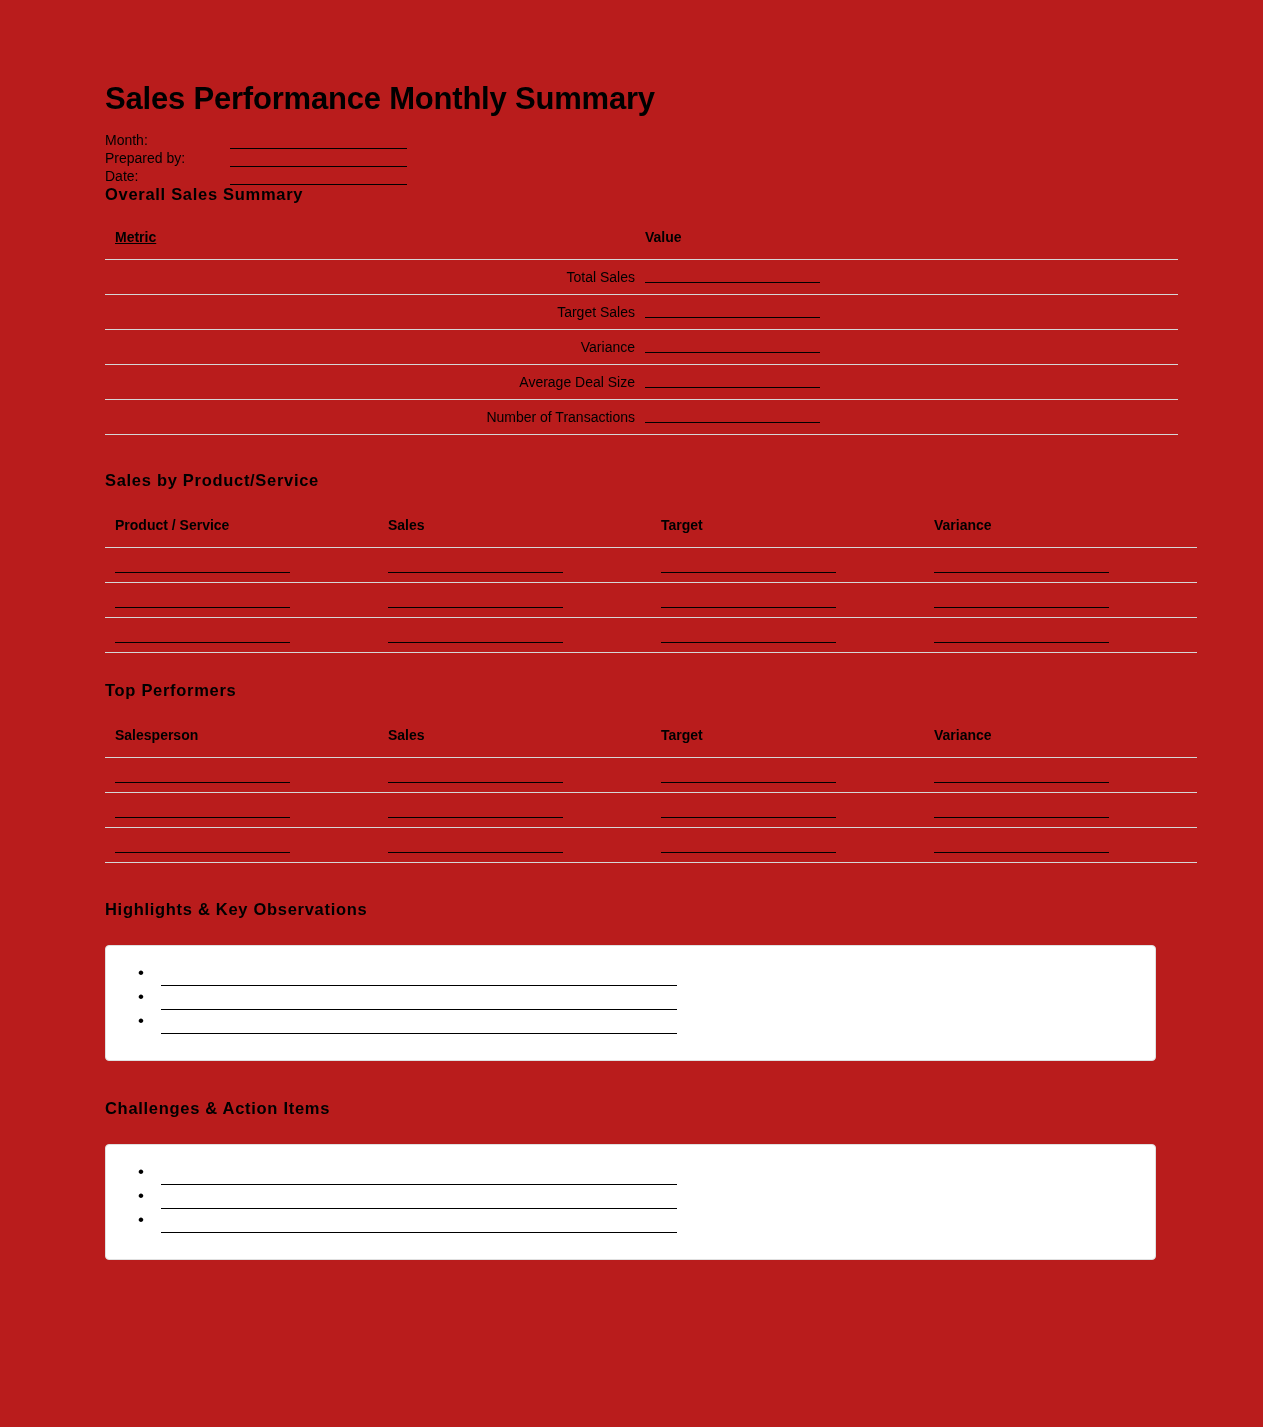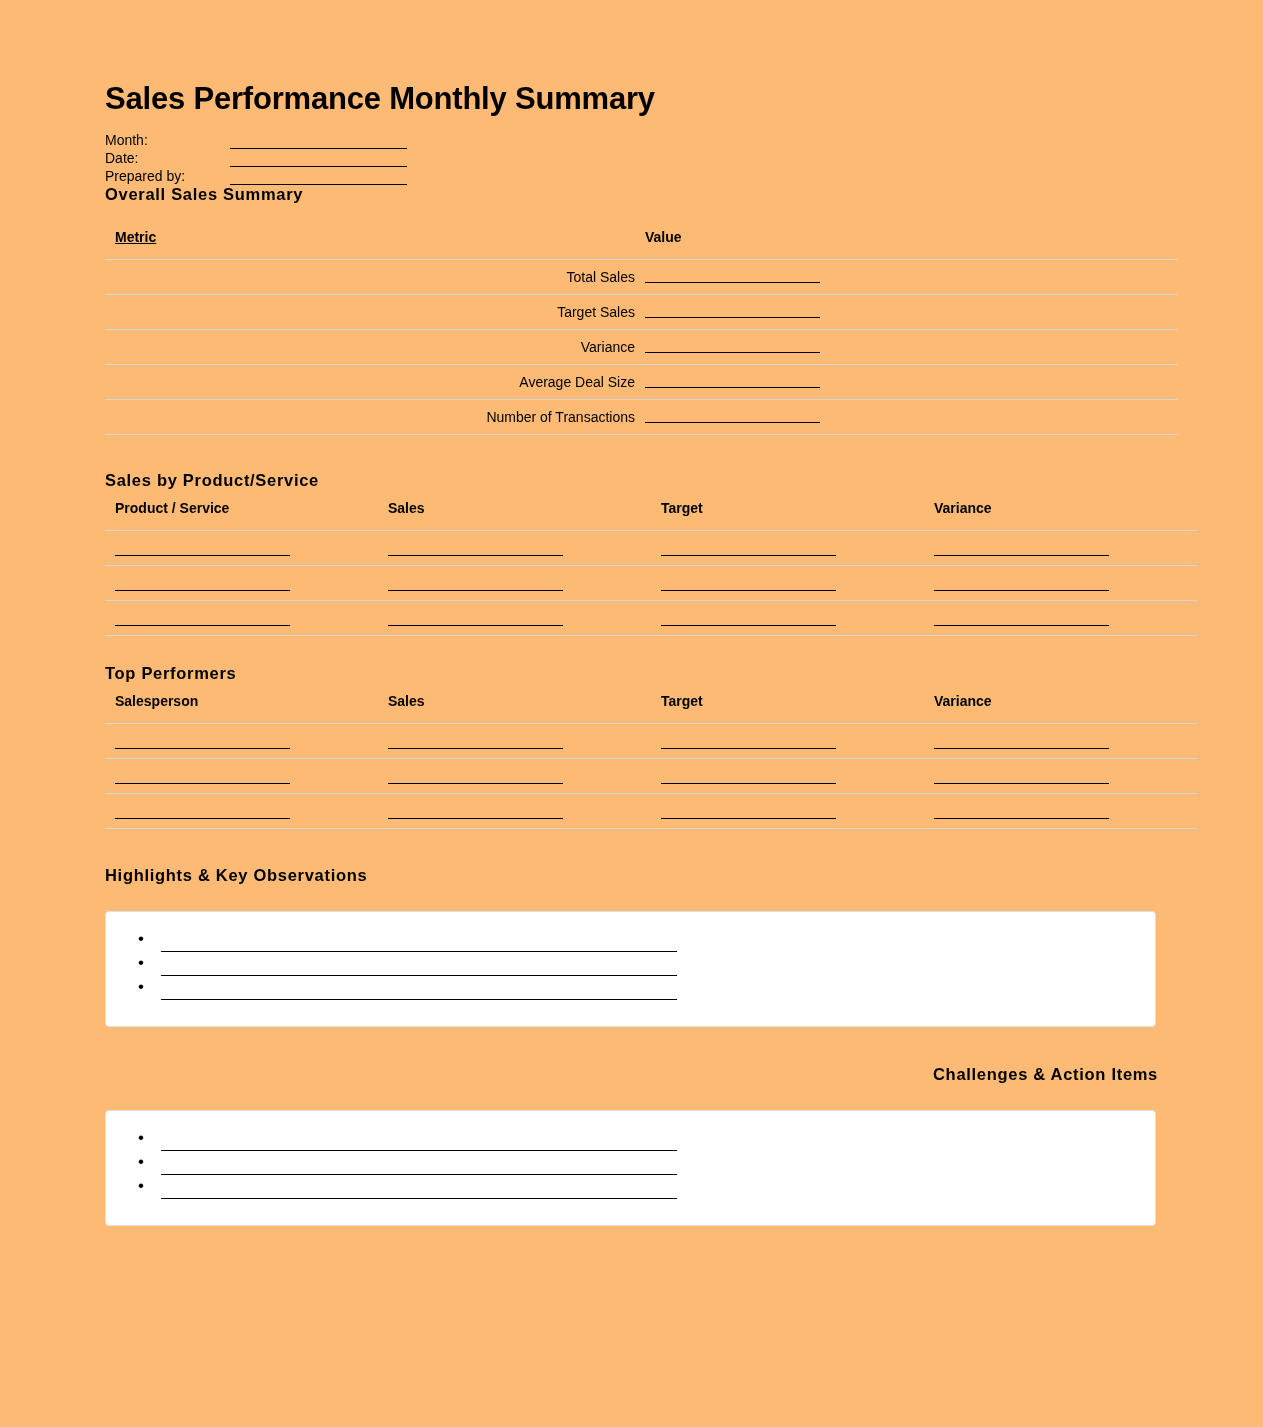--- a/index.html
+++ b/index.html
@@ -13,21 +13,21 @@
     font-family: "Liberation Sans", sans-serif;
     color: #000000;
     overflow: hidden;
     position: relative;
   }
   .page {
     position: absolute;
     left: 0; top: 0;
     width: 1263px;
     height: 1427px;
-    background: #fdba74;
+    background: #b91c1c;
   }
   .content {
     position: absolute;
     left: 105px;
     top: 0;
     width: 1053px;
   }
 
   
   .doc-title {
@@ -66,30 +66,30 @@
   .section-heading {
     font-size: 16.5px;
     font-weight: bold;
     letter-spacing: 0.7px;
     color: #000;
   }
   .sec1-h { }
   .sec2-h { margin-top: 36px; }
   .sec3-h { margin-top: 28px; }
   .sec4-h { margin-top: 37px; }
-  .sec5-h { margin-top: 38px; text-align: right; }
+  .sec5-h { margin-top: 38px; }
 
   
   table.grid {
     width: 1053px;
     border-collapse: collapse;
     table-layout: fixed;
   }
   .t-summary { margin-top: 25px; }
-  .t-four { margin-top: 10px; }
+  .t-four { margin-top: 27px; }
 
   table.grid th {
     text-align: left;
     font-size: 14px;
     font-weight: bold;
     padding: 0 0 14px 10px;
     border-bottom: 1.3px solid #d6d6d6;
     vertical-align: bottom;
     color: #000;
   }
@@ -163,25 +163,25 @@
   <div class="content">
 
     <h1 class="doc-title">Sales Performance Monthly Summary</h1>
 
     <div class="meta">
       <div class="meta-row">
         <span class="meta-label">Month:</span>
         <span class="meta-line"></span>
       </div>
       <div class="meta-row">
-        <span class="meta-label">Date:</span>
+        <span class="meta-label">Prepared by:</span>
         <span class="meta-line"></span>
       </div>
       <div class="meta-row">
-        <span class="meta-label">Prepared by:</span>
+        <span class="meta-label">Date:</span>
         <span class="meta-line"></span>
       </div>
     </div>
 
     <div class="section-heading sec1-h">Overall Sales Summary</div>
 
     <table class="grid t-summary">
       <thead>
         <tr>
           <th class="col-metric">Metric</th>

